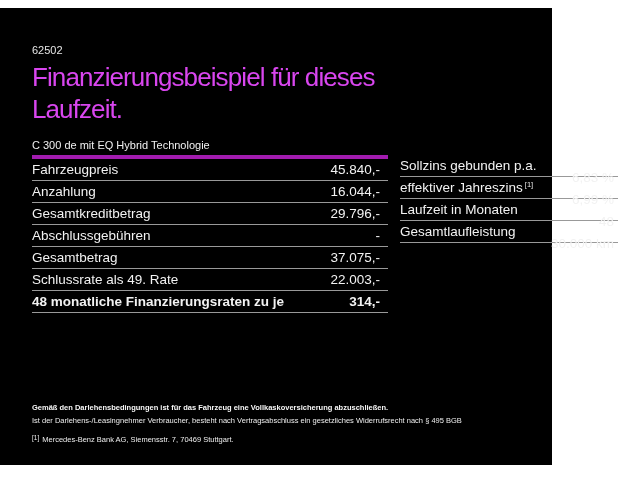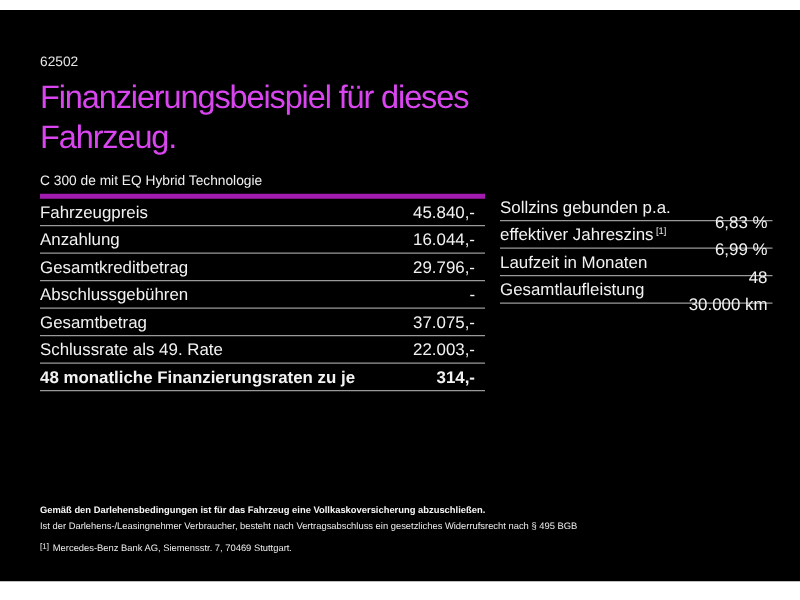--- a/index.html
+++ b/index.html
@@ -3,21 +3,21 @@
 <meta charset="utf-8">
 <style>
   html,body{margin:0;padding:0;}
   body{
     width:640px;height:480px;
     background:#ffffff;
     font-family:"Liberation Sans","DejaVu Sans",sans-serif;
     position:relative;overflow:hidden;
   }
   .content{
-    position:absolute;left:0;top:8px;width:640px;height:457px;
+    position:absolute;left:0;top:8px;width:552px;height:457px;
     background:#000000;color:#f2f2f2;
   }
   .doc-number{
     position:absolute;left:32px;top:35px;
     font-size:11px;line-height:14px;color:#e6e6e6;
   }
   .title{
     position:absolute;left:32px;top:53px;width:560px;
     font-size:26px;line-height:32px;font-weight:400;
     letter-spacing:-0.9px;color:#d946ef;
@@ -54,21 +54,21 @@
 </style>
 </head>
 <body>
 
 <div class="content">
 
   <div class="doc-number">62502</div>
 
   <div class="title">
     <div>Finanzierungsbeispiel für dieses</div>
-    <div>Fahrzeug.</div>
+    <div>Laufzeit.</div>
   </div>
 
   <div class="subtitle">C 300 de mit EQ Hybrid Technologie</div>
 
   <div class="table-left">
     <div class="row">
       <span class="lbl">Fahrzeugpreis</span>
       <span class="val">45.840,-</span>
     </div>
     <div class="row">

